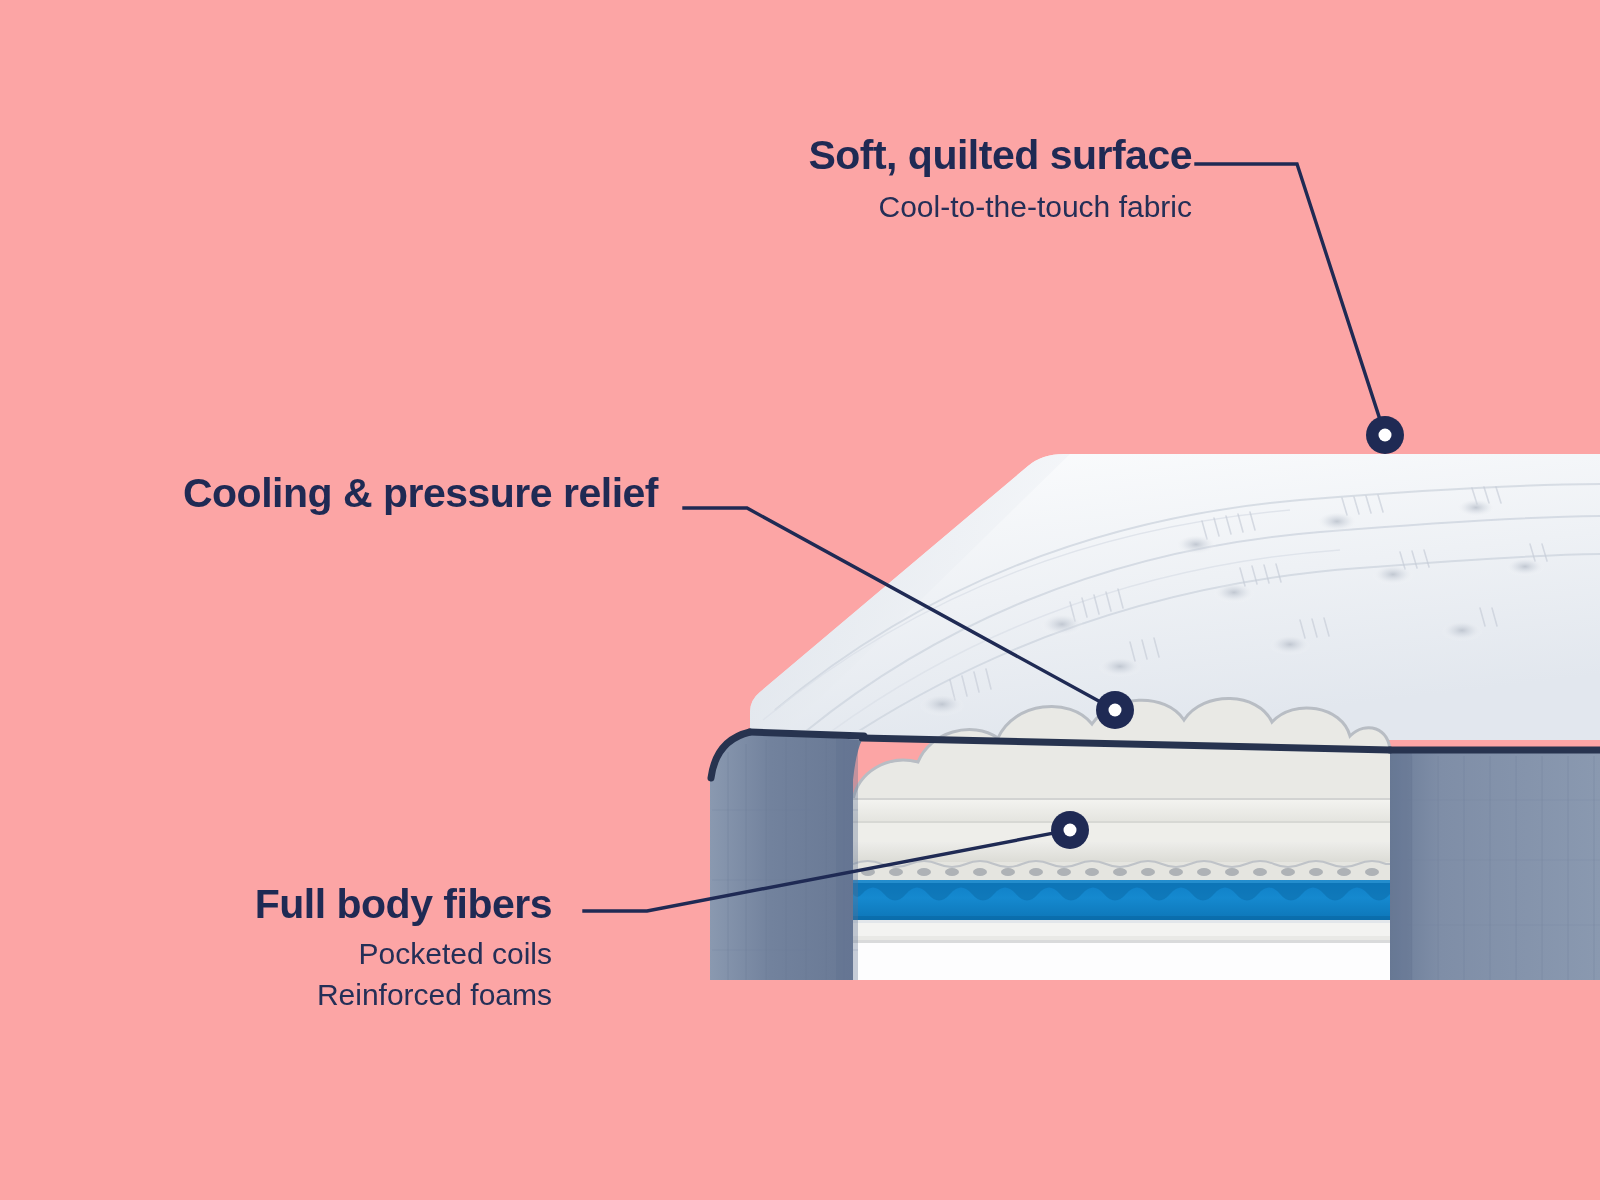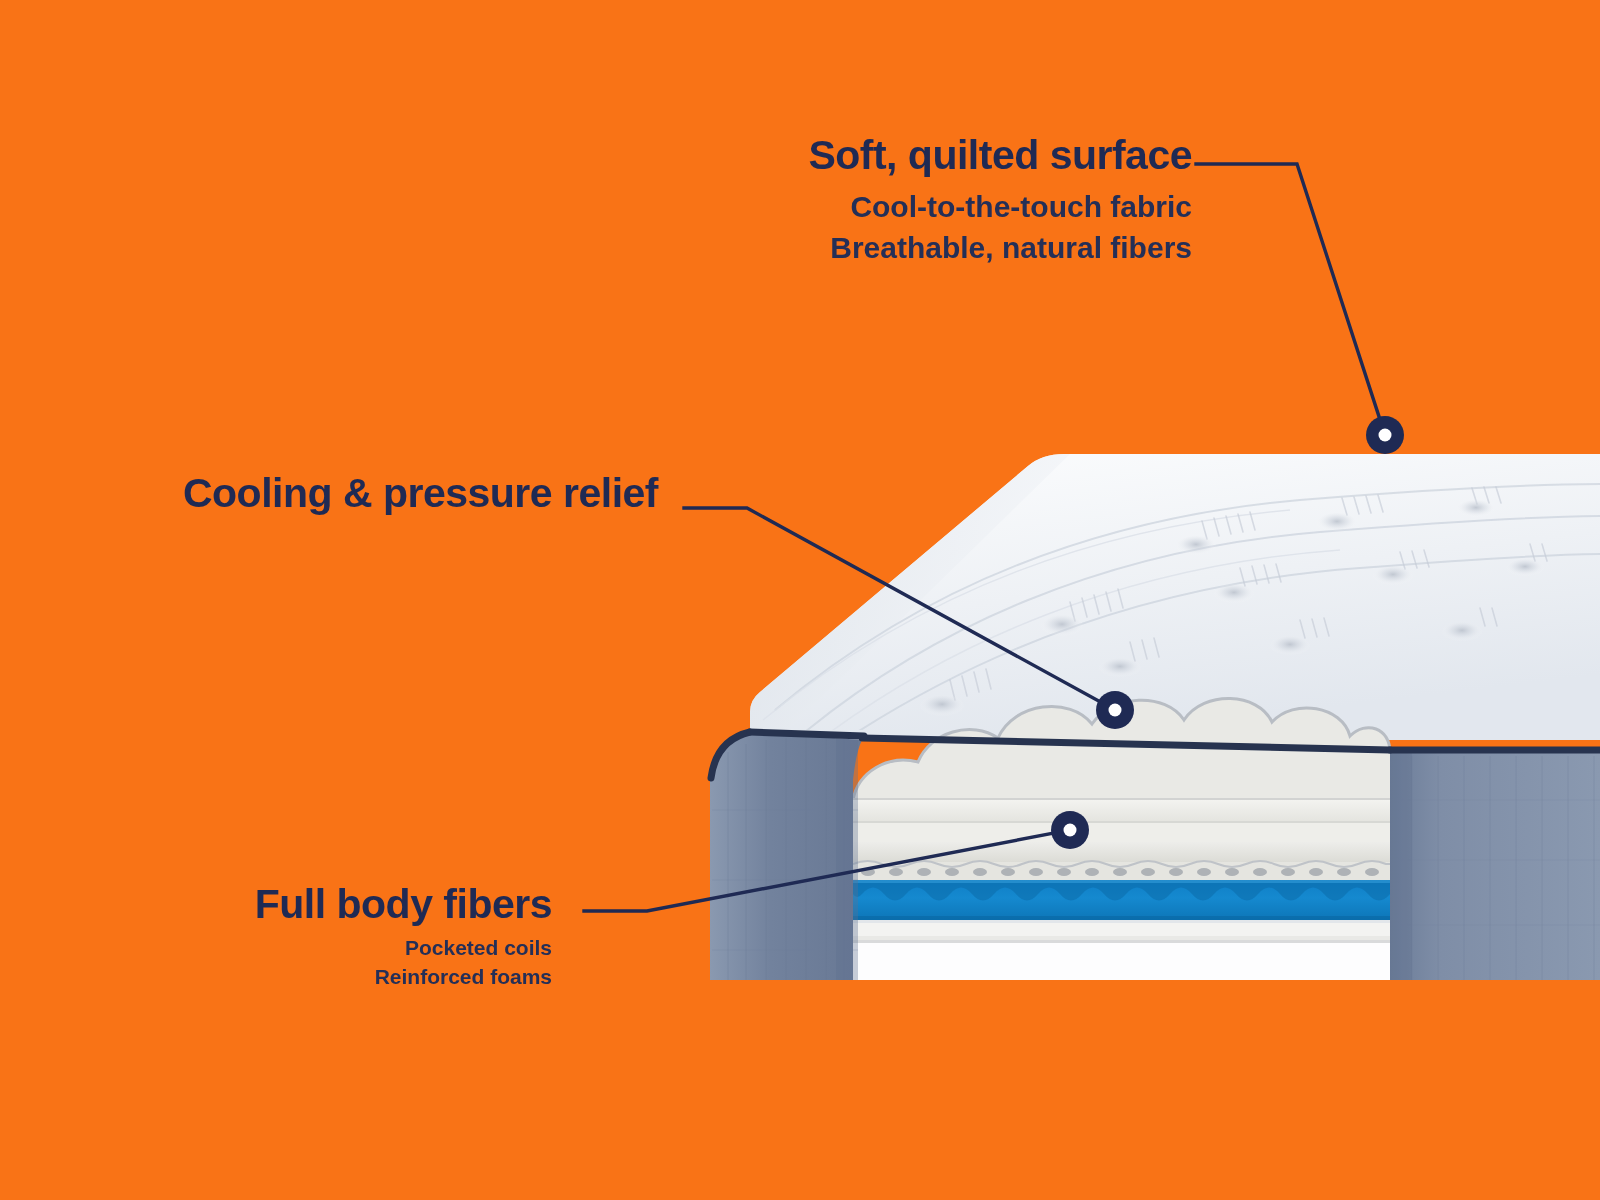--- a/index.html
+++ b/index.html
@@ -5,38 +5,38 @@
 <style>
   html, body {
     margin: 0;
     padding: 0;
     background: #ffffff;
   }
   #stage {
     position: relative;
     width: 1600px;
     height: 1200px;
-    background: #f97316;
+    background: #fca5a5;
     overflow: hidden;
     font-family: "Liberation Sans", sans-serif;
   }
 
   
   .callout { position: absolute; }
   .callout .headline {
     font-family: "Liberation Sans", sans-serif;
     font-weight: 700;
     color: #1f2a54;
     letter-spacing: -0.5px;
     white-space: nowrap;
     line-height: 1.05;
   }
   .callout .subline {
     font-family: "Liberation Sans", sans-serif;
-    font-weight: 700;
+    font-weight: 400;
     color: #242f57;
     white-space: nowrap;
     line-height: 1.36;
   }
 
   #callout-surface {
     left: 0; top: 134px; width: 1192px;
     text-align: right;
   }
   #callout-surface .headline { font-size: 41px; margin: 0 0 10px 0; }
@@ -47,21 +47,21 @@
     text-align: right;
   }
   #callout-cooling .headline { font-size: 41px; margin: 0 0 8px 0; padding-left: 14px; }
   #callout-cooling .subline  { font-size: 30px; }
 
   #callout-support {
     left: 0; top: 883px; width: 552px;
     text-align: right;
   }
   #callout-support .headline { font-size: 41px; margin: 0 0 8px 0; }
-  #callout-support .subline  { font-size: 21px; margin-left: 24px; }
+  #callout-support .subline  { font-size: 30px; margin-left: 24px; }
 
   
   #leaders {
     position: absolute;
     left: 0; top: 0;
     width: 1600px; height: 1200px;
     pointer-events: none;
   }
 
   
@@ -441,21 +441,20 @@
       <path d="M150,352 L264,356" stroke-width="7" stroke-linecap="round"></path>
 
       <path d="M111,880 Q114,906 152,913 L1000,913" stroke-width="8" stroke-linecap="round"></path>
       <path d="M120,896 Q124,918 160,924 L1000,924" stroke-width="5" stroke-linecap="round" opacity="0.55"></path>
     </g>
   </svg>
 
   <div class="callout" id="callout-surface">
     <div class="headline">Soft, quilted surface</div>
     <div class="subline">Cool-to-the-touch fabric</div>
-    <div class="subline">Breathable, natural fibers</div>
   </div>
 
   <div class="callout" id="callout-cooling">
     <div class="headline">Cooling &amp; pressure relief</div>
   </div>
 
   <div class="callout" id="callout-support">
     <div class="headline">Full body fibers</div>
     <div class="subline">Pocketed coils</div>
     <div class="subline">Reinforced foams</div>

